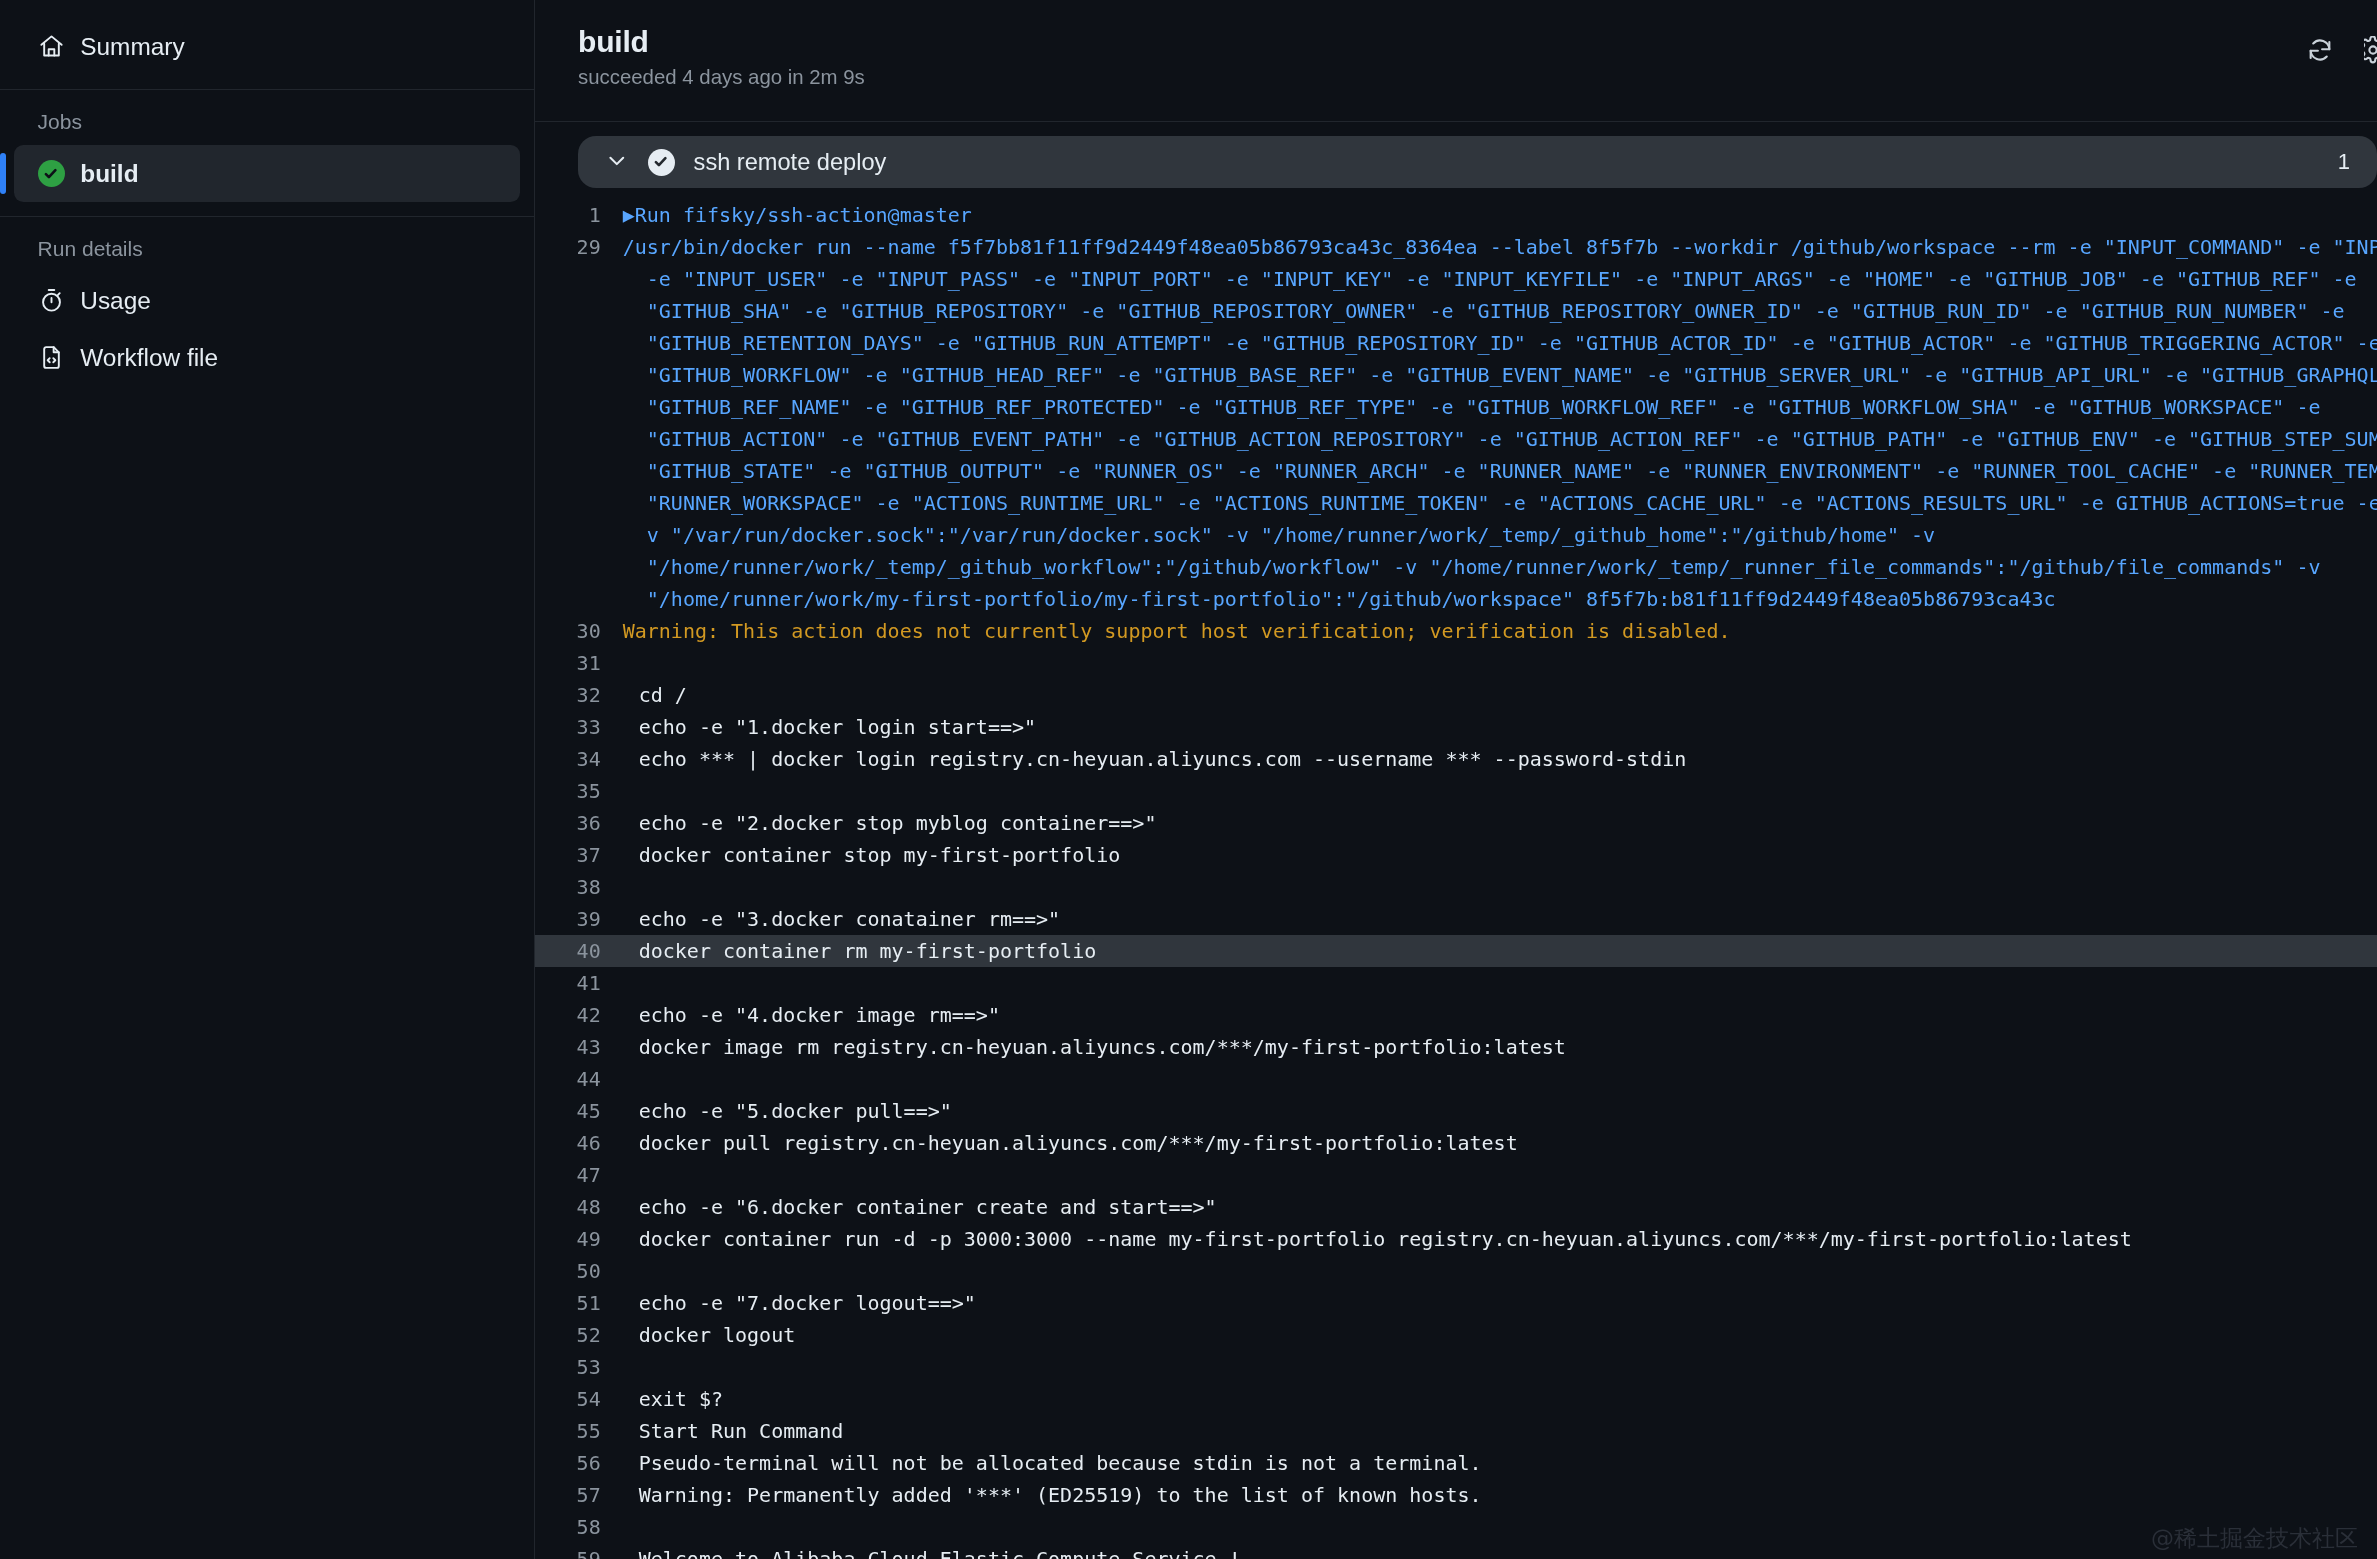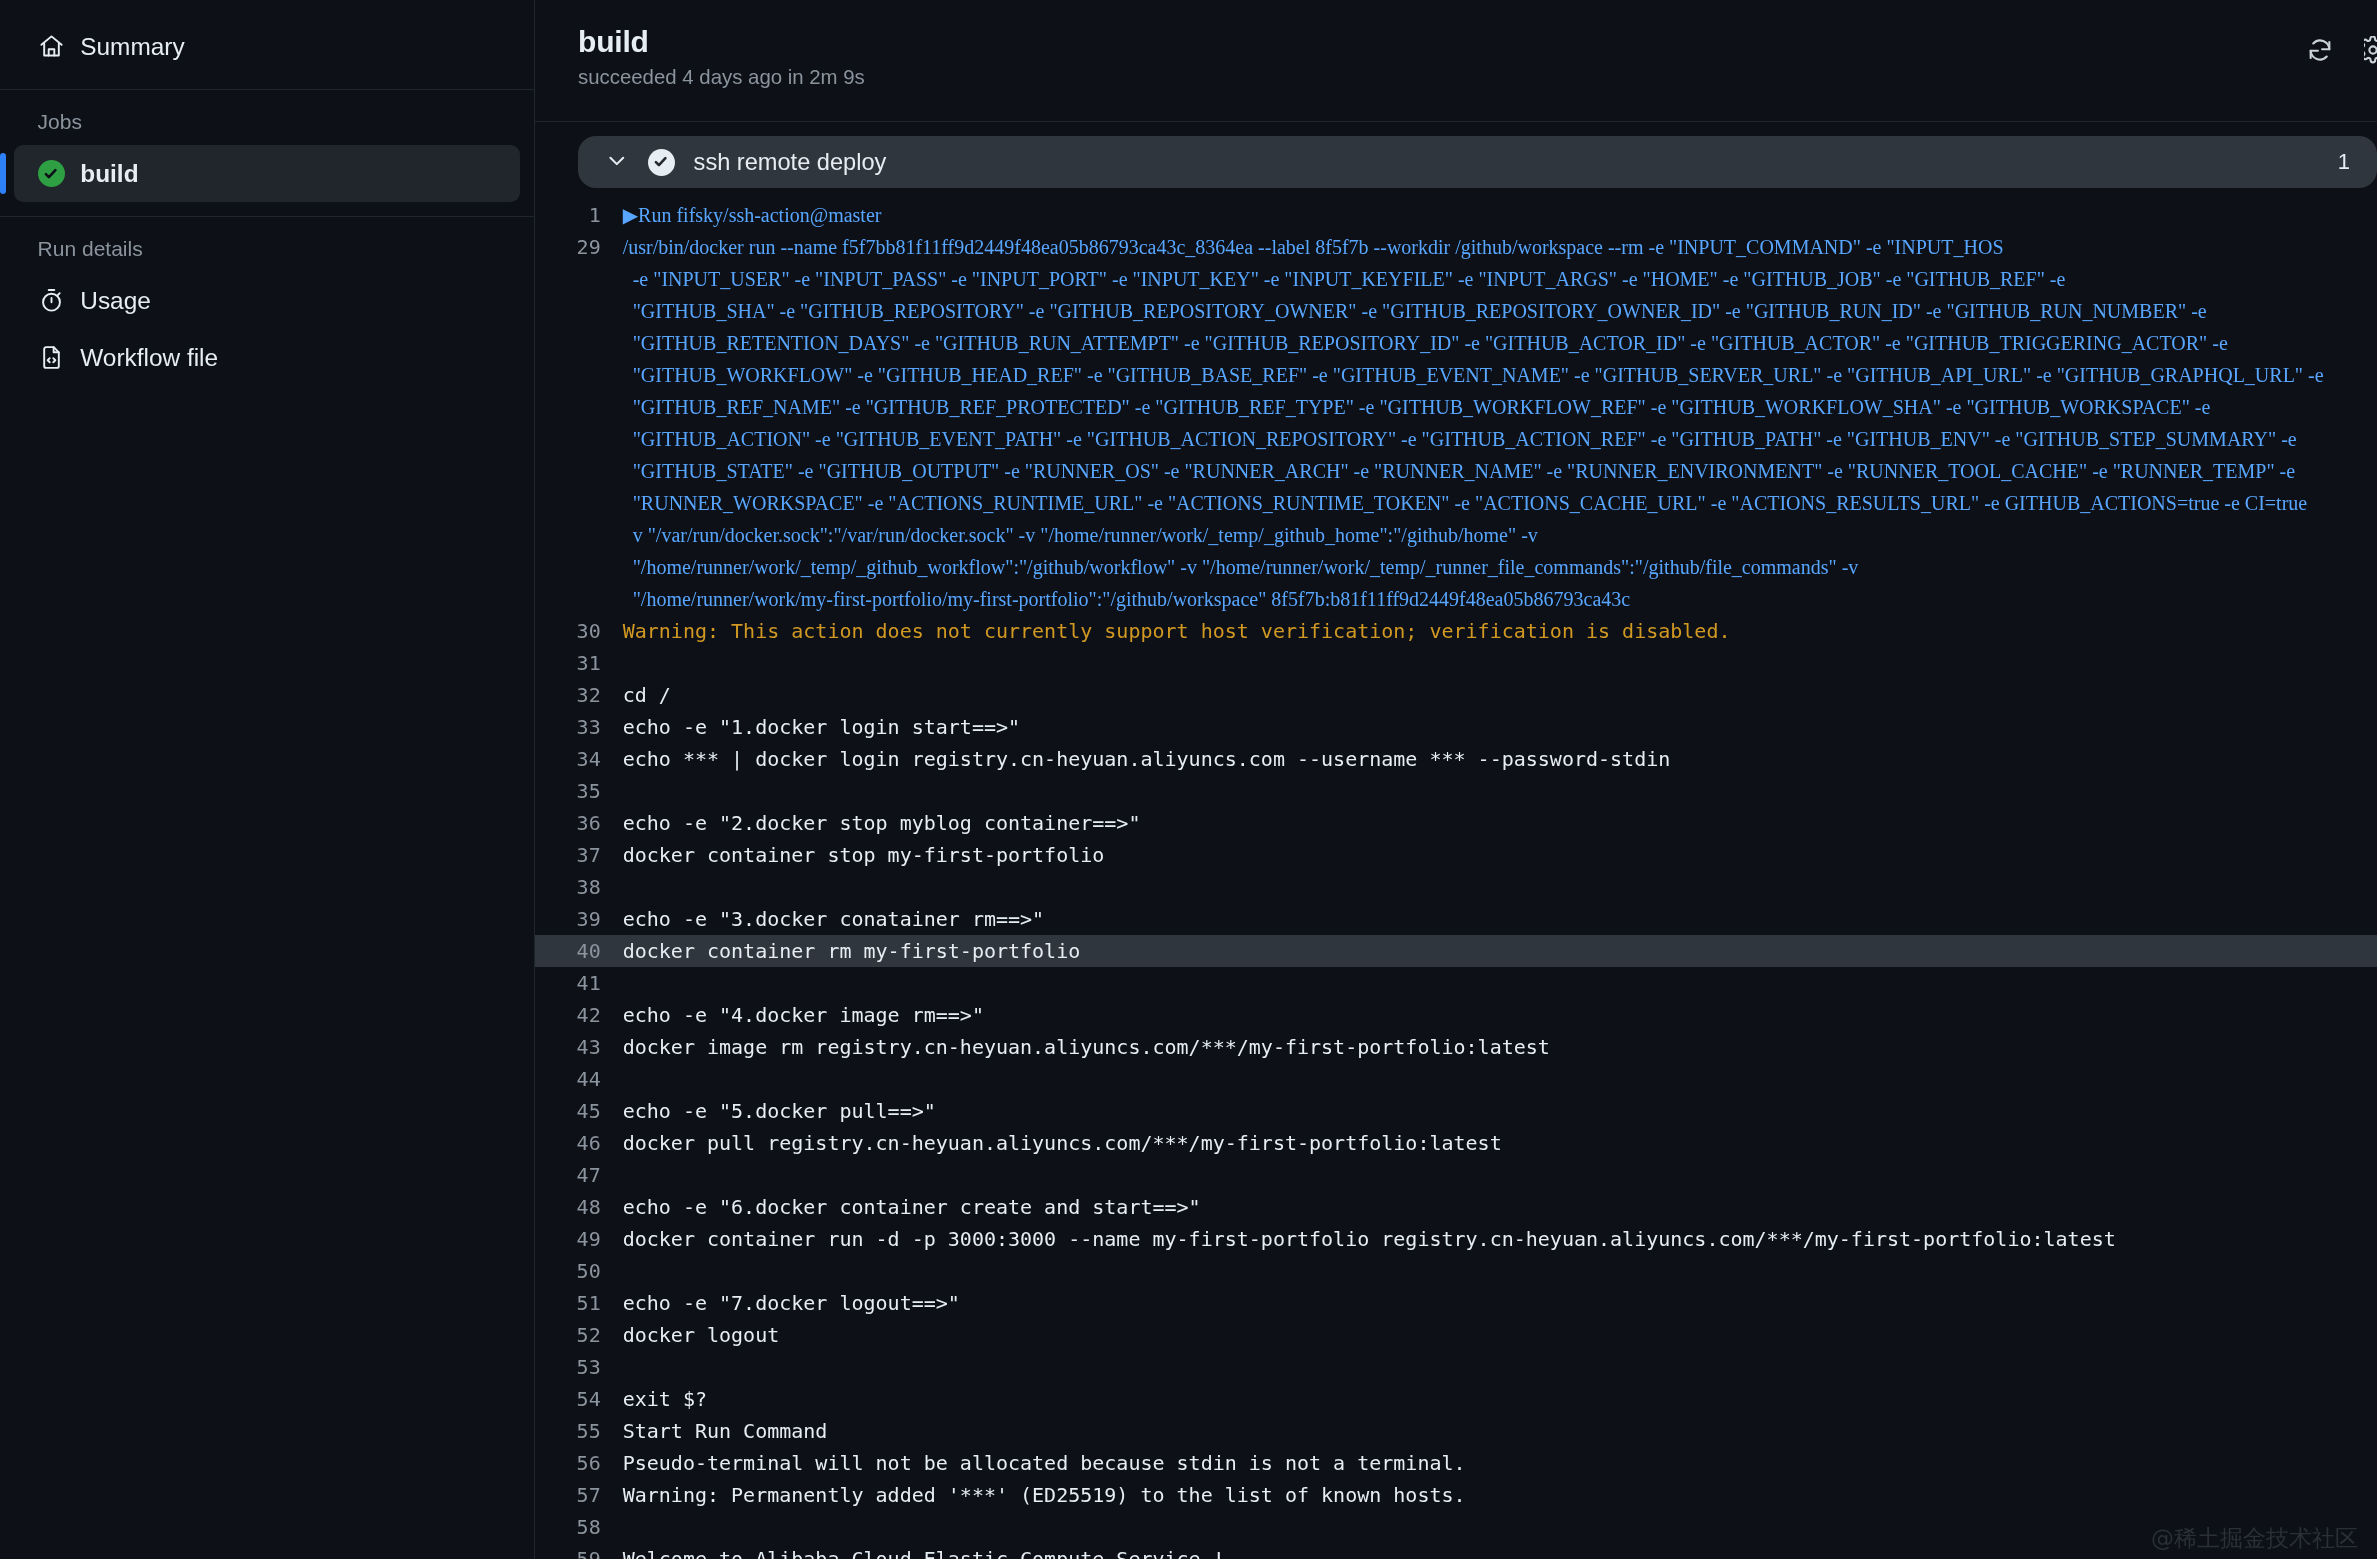--- a/index.html
+++ b/index.html
@@ -96,23 +96,23 @@
     color:#e6edf3;
     white-space:nowrap;
   }
   .logline { display:flex; align-items:flex-start; height:32px; }
   .logline.hl { background:#30363d; }
   .ln {
     width:83px; flex:0 0 83px; text-align:right;
     color:#8b949e; padding-right:17.3px; user-select:none;
   }
   .lt { flex:1 1 auto; min-width:0; overflow:hidden; padding-left:4.7px; }
-  .c-blue { color:#58a6ff;font-family:Liberation Serif, serif; }
+  .c-blue { color:#58a6ff; }
   .c-warn { color:#d29922; }
-  .c-plain { color:#e6edf3; }
+  .c-plain { color:#e6edf3;margin-left:16px; }
 
   .watermark {
     position:absolute; right:19px; bottom:6.3px;
     font-size:23px; color:#2a2f38;
     font-family:"DejaVu Sans", sans-serif;
     pointer-events:none;
   }
 </style>
 </head>
 <body>

